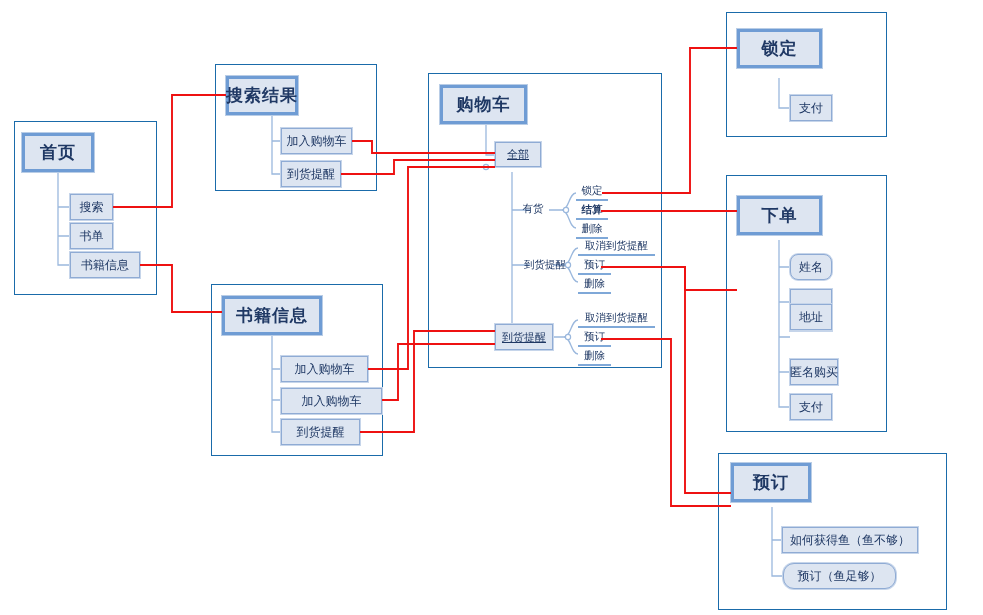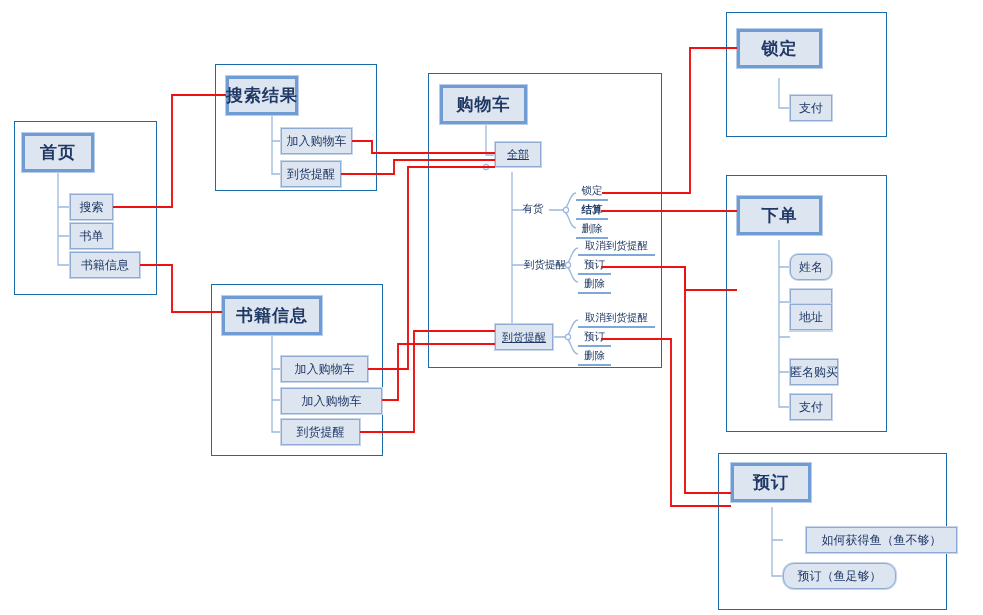--- a/index.html
+++ b/index.html
@@ -203,20 +203,20 @@
   <div class="node leaf" style="left:790px; top:359px; width:48px; height:26px;">
     <span>匿名购买</span>
   </div>
   <div class="node leaf" style="left:790px; top:394px; width:42px; height:26px;">
     <span>支付</span>
   </div>
 
   <div class="node root" style="left:731px; top:463px; width:80px; height:39px;">
     <span>预订</span>
   </div>
-  <div class="node leaf" style="left:806px; top:527px; width:151px; height:26px;">
+  <div class="node leaf" style="left:782px; top:527px; width:136px; height:26px;">
     <span>如何获得鱼（鱼不够）</span>
   </div>
   <div class="node leaf" style="left:783px; top:563px; width:113px; height:26px;border-radius:11px;">
     <span>预订（鱼足够）</span>
   </div>
 
 </div>
 
 </body></html>

